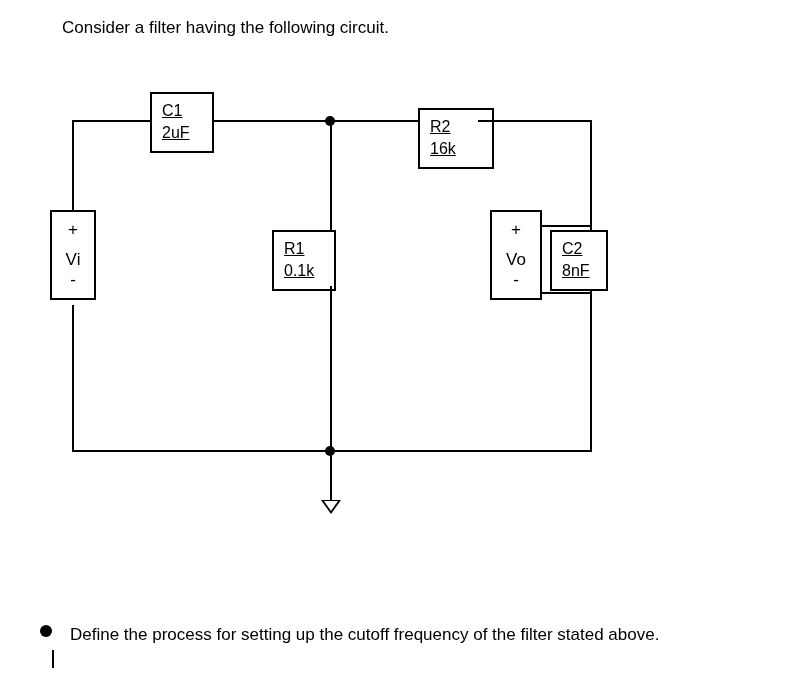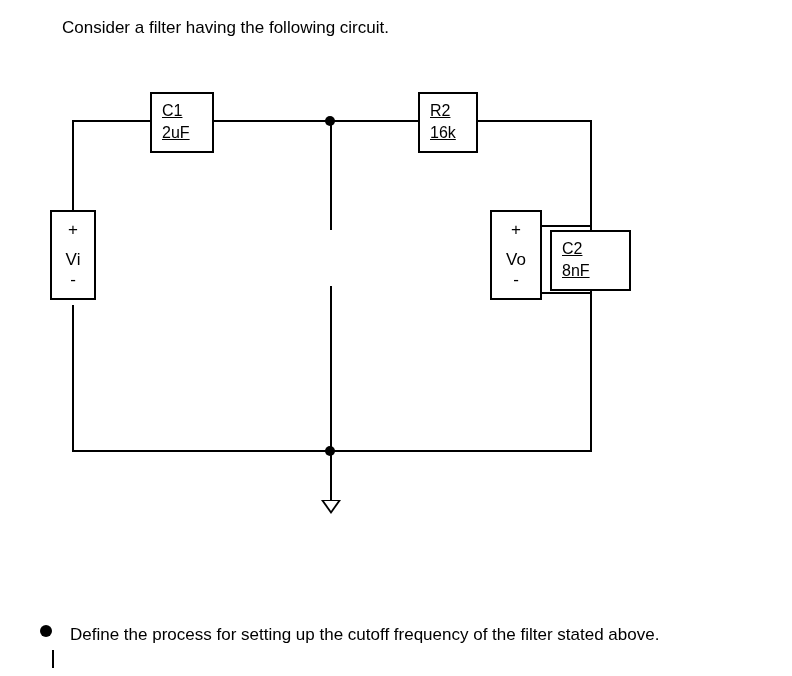--- a/index.html
+++ b/index.html
@@ -123,45 +123,49 @@
   <div class="comp-box" style="top:12px; left:100px; width:64px;">
     <div>C1</div>
     <div>2uF</div>
   </div>
 
   <div class="wire hwire" style="left:164px; top:40px; width:116px;"></div>
   <div class="node" style="left:280px; top:41px;"></div>
 
   <div class="wire hwire" style="left:280px; top:40px; width:90px;"></div>
 
-  <div class="comp-box" style="top:12px; left:368px; width:60px;">
+  <div class="comp-box" style="top:28px; left:368px; width:76px;">
     <div>R2</div>
     <div>16k</div>
   </div>
 
   <div class="wire hwire" style="left:428px; top:40px; width:112px;"></div>
 
   <div class="wire vwire" style="left:540px; top:40px; height:330px;"></div>
 
   <div class="port-box" style="top:130px; left:440px; width:52px;">
     <div class="port-plus">+</div>
     <div class="port-name">Vo</div>
     <div>-</div>
   </div>
 
   <div class="wire hwire" style="left:492px; top:145px; width:48px;"></div>
   <div class="wire hwire" style="left:492px; top:212px; width:48px;"></div>
 
-  <div class="comp-box" style="top:150px; left:500px; width:81px;">
+  <div class="comp-box" style="top:150px; left:500px; width:58px;">
     <div>C2</div>
     <div>8nF</div>
   </div>
 
   <div class="wire vwire" style="left:280px; top:40px; height:110px;"></div>
 
+  <div class="comp-box" style="top:150px; left:222px; width:64px;">
+    <div>R1</div>
+    <div>0.1k</div>
+  </div>
   <div class="wire vwire" style="left:280px; top:206px; height:164px;"></div>
 
   <div class="wire hwire" style="left:22px; top:370px; width:520px;"></div>
   <div class="node" style="left:280px; top:371px;"></div>
 
   <div class="wire vwire" style="left:280px; top:370px; height:50px;"></div>
   <div class="ground-tri" style="left:281px; top:420px;"></div>
   <div class="ground-inner" style="left:281px; top:421px;"></div>
 
 </div>

